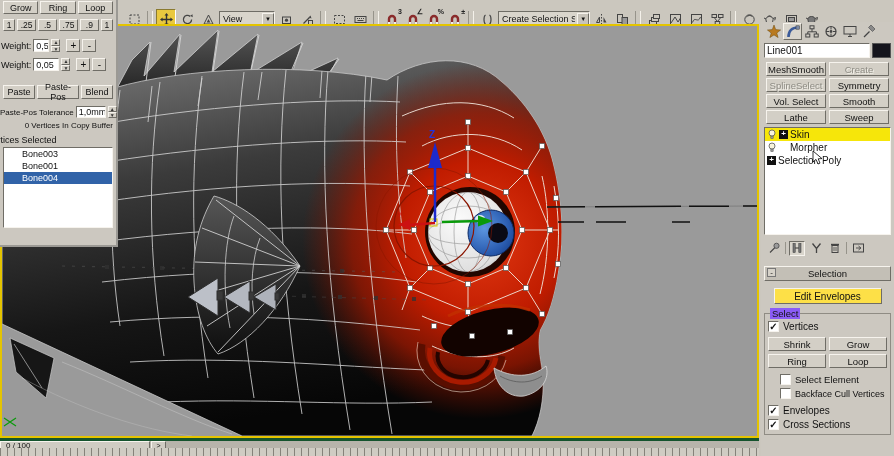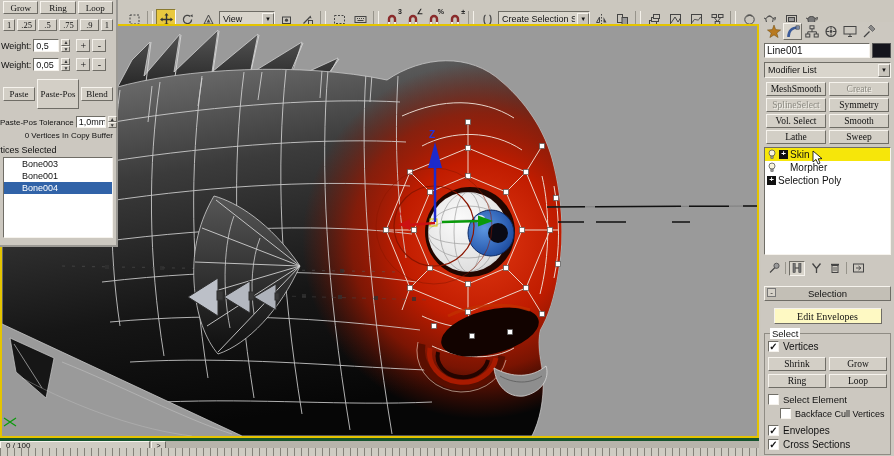--- a/index.html
+++ b/index.html
@@ -1,23 +1,23 @@
 <!DOCTYPE html>
 <html><head>
 <meta charset="utf-8">
 <style>
   html,body{margin:0;padding:0}
   body{width:894px;height:456px;position:relative;overflow:hidden;
        font-family:"Liberation Sans",sans-serif;background:#cbc7be;font-size:10px;color:#111}
   
   .btn3d{background:#d3cfc6;border:1px solid;border-color:#f6f3ed #6f6d66 #6f6d66 #f6f3ed;
-         font-family:Liberation Serif, serif;font-size:10px;text-align:center;
+         font-family:Liberation Sans, sans-serif;font-size:10px;text-align:center;
          display:flex;align-items:center;justify-content:center;box-sizing:border-box;padding:0;color:#111}
   .btn3d.dis{color:#8d8b83;text-shadow:1px 1px 0 #f3f1ea}
-  .btn3d.yellow{background:#fef9c3}
+  .btn3d.yellow{background:#fde047}
   .fld{background:#fff;border:1px solid;border-color:#6f6d66 #f6f3ed #f6f3ed #6f6d66;
        box-sizing:border-box;font-size:9px;display:flex;align-items:center;padding:0 2px;overflow:hidden;white-space:nowrap}
   .spin{width:9px;display:flex;flex-direction:column;align-self:stretch;flex:none}
   .spin span{flex:1;background:#d3cfc6;border:1px solid;border-color:#f6f3ed #6f6d66 #6f6d66 #f6f3ed;
        font-size:5px;line-height:4px;text-align:center;color:#333;box-sizing:border-box}
   .chk{width:11px;height:11px;flex:none;background:#fff;border:1px solid;
        border-color:#6f6d66 #f6f3ed #f6f3ed #6f6d66;font-size:10px;line-height:9px;
        text-align:center;font-weight:bold;box-sizing:border-box;color:#111}
   .sep{width:4px;height:17px;border-left:1px solid #96938a;border-right:1px solid #f4f1ea;margin:0 2px;flex:none}
   
@@ -59,21 +59,21 @@
   .srow.sel{background:#f6e60a}
   .pbox{width:9px;height:9px;flex:none;background:#111;color:#fff;font-size:8px;line-height:8px;text-align:center;font-weight:bold}
   .stools{display:flex;align-items:center;gap:3px;height:20px;margin-top:3px;padding-left:2px}
   .stool{width:16px;height:15px;display:flex;align-items:center;justify-content:center;flex:none}
   .stool.on{background:#d9d5cc;border:1px solid;border-color:#6f6d66 #f6f3ed #f6f3ed #6f6d66;box-sizing:border-box}
   .rollout{height:13px;background:#c3bfb6;border:1px solid;border-color:#f6f3ed #6f6d66 #6f6d66 #f6f3ed;
            display:flex;align-items:center;justify-content:center;position:relative;margin-top:8px;font-size:9.5px}
   .rollout .dash{position:absolute;left:2px;top:1px;width:9px;height:9px;border:1px solid #777;
            font-size:8px;line-height:7px;text-align:center;background:#d6d2c9;box-sizing:border-box}
   .group{border:1px solid #8f8c84;position:relative;margin-top:9px;padding:7px 3px 4px 3px}
-  .glabel{position:absolute;top:-6px;left:5px;background:#ffffff;padding:0 2px;font-size:9.5px}
+  .glabel{position:absolute;top:-6px;left:5px;background:#8b5cf6;padding:0 2px;font-size:9.5px}
   .crow{display:flex;align-items:center;gap:4px;margin-top:3px}
   .cursor{position:absolute;left:812px;top:150px;z-index:9}
   
   .ts{position:absolute;left:0;top:438px;width:759px;height:14px;background:#b7b4ab;border-top:3px solid #14532d;box-sizing:border-box}
   .tshandle{position:absolute;left:0;top:0;width:150px;height:9px;background:#cfccc3;
             border:1px solid;border-color:#f6f3ed #6f6d66 #6f6d66 #f6f3ed;box-sizing:border-box;
             font-size:8px;line-height:7px;padding-left:5px}
   .tsnext{position:absolute;left:151px;top:0;width:15px;height:9px;background:#cfccc3;
           border:1px solid;border-color:#f6f3ed #6f6d66 #6f6d66 #f6f3ed;box-sizing:border-box;
           font-size:7px;line-height:7px;text-align:center}
@@ -458,41 +458,41 @@
   <div class="row" style="margin-top:5px">
     <button class="btn3d minib" style="flex:.6">1</button>
     <button class="btn3d minib">.25</button>
     <button class="btn3d minib">.5</button>
     <button class="btn3d minib">.75</button>
     <button class="btn3d minib">.9</button>
     <button class="btn3d minib" style="flex:.6">1</button>
   </div>
   <div class="row" style="margin-top:8px">
     <span class="wlabel">Weight:</span>
-    <span class="fld" style="width:26px;height:13px">0,5</span>
+    <span class="fld" style="width:16px;height:13px">0,5</span>
     <span class="spin" style="height:13px">
         <span>▲</span>
         <span>▼</span>
       </span>
     <button class="btn3d" style="width:14px;height:13px;margin-left:4px">+</button>
     <button class="btn3d" style="width:14px;height:13px">-</button>
   </div>
   <div class="row" style="margin-top:6px">
     <span class="wlabel">Weight:</span>
     <span class="fld" style="width:26px;height:13px">0,05</span>
     <span class="spin" style="height:13px">
         <span>▲</span>
         <span>▼</span>
       </span>
     <button class="btn3d" style="width:14px;height:13px;margin-left:4px">+</button>
     <button class="btn3d" style="width:14px;height:13px">-</button>
   </div>
-  <div class="row" style="margin-top:8px">
+  <div class="row" style="margin-top:14px">
     <button class="btn3d" style="flex:1;height:14px;font-size:9px">Paste</button>
-    <button class="btn3d" style="flex:1.35;height:30px;font-size:9px">Paste-Pos</button>
+    <button class="btn3d" style="flex:1.35;height:14px;font-size:9px">Paste-Pos</button>
     <button class="btn3d" style="flex:1;height:14px;font-size:9px">Blend</button>
   </div>
   <div class="row" style="margin-top:7px">
     <span style="font-size:8px;margin-left:-3px;white-space:nowrap">Paste-Pos Tolerance</span>
     <span class="fld" style="width:30px;height:12px;flex:none">1,0mm</span>
     <span class="spin" style="height:12px">
         <span>▲</span>
         <span>▼</span>
       </span>
   </div>
@@ -545,24 +545,20 @@
           <path d="M6.5 2.5l4 4 2.5-2.5-4-4z" fill="#8a8a8a" stroke="#444" stroke-width="0.6"></path>
         </svg>
       </div>
   </div>
 
   <div class="prow">
     <span class="fld" style="flex:1;height:15px;font-size:10px">Line001</span>
     <span style="width:19px;height:15px;background:#14141c;border:1px solid #555;flex:none;box-sizing:border-box"></span>
   </div>
 
-  <div class="combo" style="width:100%;height:16px;margin-top:4px;box-sizing:border-box">
-    <span>Modifier List</span>
-    <span class="arr" style="margin-left:auto">▼</span>
-  </div>
 
   <div class="mgrid">
     <button class="btn3d mbtn">MeshSmooth</button>
     <button class="btn3d mbtn dis">Create</button>
     <button class="btn3d mbtn dis">SplineSelect</button>
     <button class="btn3d mbtn">Symmetry</button>
     <button class="btn3d mbtn">Vol. Select</button>
     <button class="btn3d mbtn">Smooth</button>
     <button class="btn3d mbtn">Lathe</button>
     <button class="btn3d mbtn">Sweep</button>
@@ -641,21 +637,21 @@
       <span>Vertices</span>
     </div>
     <div class="crow" style="gap:3px;margin-top:5px">
       <button class="btn3d" style="flex:1;height:14px;font-size:9.5px">Shrink</button>
       <button class="btn3d" style="flex:1;height:14px;font-size:9.5px">Grow</button>
     </div>
     <div class="crow" style="gap:3px">
       <button class="btn3d" style="flex:1;height:14px;font-size:9.5px">Ring</button>
       <button class="btn3d" style="flex:1;height:14px;font-size:9.5px">Loop</button>
     </div>
-    <div class="crow" style="margin-top:6px">
+    <div class="crow" style="margin-left:12px;margin-top:6px">
       <span class="chk"></span>
       <span style="font-size:9.5px">Select Element</span>
     </div>
     <div class="crow" style="margin-left:12px">
       <span class="chk"></span>
       <span style="font-size:9px;white-space:nowrap">Backface Cull Vertices</span>
     </div>
     <div class="crow" style="margin-top:6px">
       <span class="chk">✓</span>
       <span>Envelopes</span>

